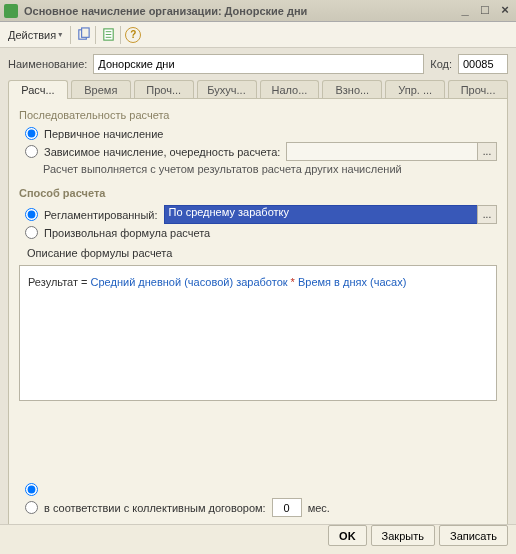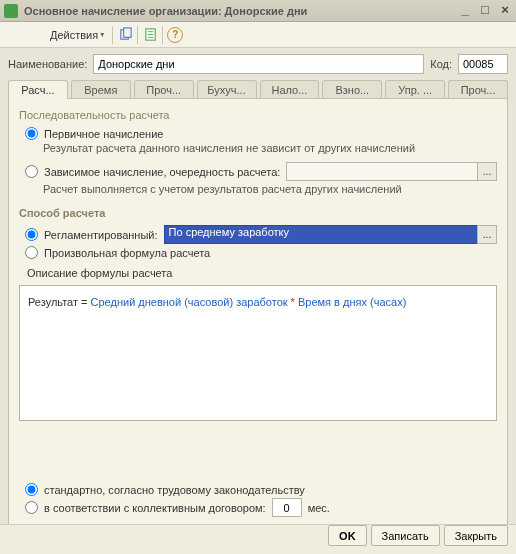--- a/index.html
+++ b/index.html
@@ -3,21 +3,21 @@
 <meta charset="utf-8">
 <style>
 * { box-sizing: border-box; margin: 0; padding: 0; }
 body { font-family: Tahoma, Arial, sans-serif; font-size: 11px; background: #e8e4d8; width: 516px; height: 554px; overflow: hidden; color: #333; }
 .titlebar { background: linear-gradient(#d8d4c4, #ccc8b8); height: 22px; display: flex; align-items: center; padding: 0 4px; border-bottom: 1px solid #aaa; }
 .titlebar .icon-app { width: 14px; height: 14px; background: #4a9e4a; border-radius: 2px; margin-right: 6px; }
 .titlebar .title { flex: 1; font-weight: bold; color: #555; font-size: 11px; }
 .titlebar .winbtns { display: flex; gap: 6px; }
 .titlebar .winbtns span { width: 14px; height: 14px; text-align: center; line-height: 12px; font-size: 13px; cursor: pointer; color: #444; font-weight: bold; }
 .toolbar { height: 26px; background: #f5f2e8; border-bottom: 1px solid #d0ccc0; display: flex; align-items: center; padding: 0 4px; gap: 2px; }
-.toolbar .action-link { cursor: pointer; padding: 2px 4px; display: flex; align-items: center; gap: 2px; margin-left: 42px; }
+.toolbar .action-link { cursor: pointer; padding: 2px 4px; display: flex; align-items: center; gap: 2px; }
 .toolbar .chev { font-size: 8px; color: #666; }
 .toolbar .sep { width: 1px; height: 18px; background: #c8c4b4; margin: 0 2px; }
 .toolbar .tbicon { width: 16px; height: 16px; display: inline-flex; align-items: center; justify-content: center; cursor: pointer; }
 .toolbar .tbicon svg { width: 15px; height: 15px; }
 .toolbar .help { width: 16px; height: 16px; border: 1px solid #c89830; border-radius: 50%; color: #b8860b; font-weight: bold; display: inline-flex; align-items: center; justify-content: center; cursor: pointer; font-size: 10px; }
 .content { padding: 6px 8px; }
 .row { display: flex; align-items: center; gap: 6px; margin-bottom: 6px; }
 .row label { color: #444; }
 .text-input { background: #fff; border: 1px solid #b8b4a4; height: 20px; padding: 0 4px; font-family: inherit; font-size: 11px; }
 .text-input.name { flex: 1; }
@@ -102,21 +102,20 @@
     <div class="tab">Упр. ...</div>
     <div class="tab">Проч...</div>
   </div>
 
   <div class="tabpanel">
     <div class="group-title">Последовательность расчета</div>
     <div class="radio-row">
       <input type="radio" name="seq" checked="" style="">
       <span>Первичное начисление</span>
     </div>
-    <div class="hint">Результат расчета данного начисления не зависит от других начислений</div>
     <div class="radio-row">
       <input type="radio" name="seq" style="">
       <span>Зависимое начисление, очередность расчета:</span>
       <div class="selectbox">
         <div class="sel-input empty"></div>
         <div class="btn-ellipsis">...</div>
       </div>
     </div>
     <div class="hint">Расчет выполняется с учетом результатов расчета других начислений</div>
 
@@ -135,29 +134,28 @@
     </div>
 
     <div class="group-title" style="margin-top:8px;color:#333;margin-left:8px;">Описание формулы расчета</div>
     <div class="formula-box">
       <span class="f-label">Результат = </span><span class="f-link">Средний дневной (часовой) заработок</span><span class="op"> * </span><span class="f-link">Время в днях (часах)</span>
     </div>
 
     <div class="bottom-group">
       <div class="radio-row">
         <input type="radio" name="per" checked="" style="">
-        <span>стандартно, согласно трудовому законодательству</span>
       </div>
       <div class="radio-row">
         <input type="radio" name="per" style="">
         <span>в соответствии с коллективным договором:</span>
         <input class="inline-num" value="0" style="">
         <span>мес.</span>
       </div>
     </div>
   </div>
 </div>
 
 <div class="footer">
   <button class="primary">OK</button>
+  <button>Закрыть</button>
   <button>Записать</button>
-  <button>Закрыть</button>
 </div>
 
 </body></html>

